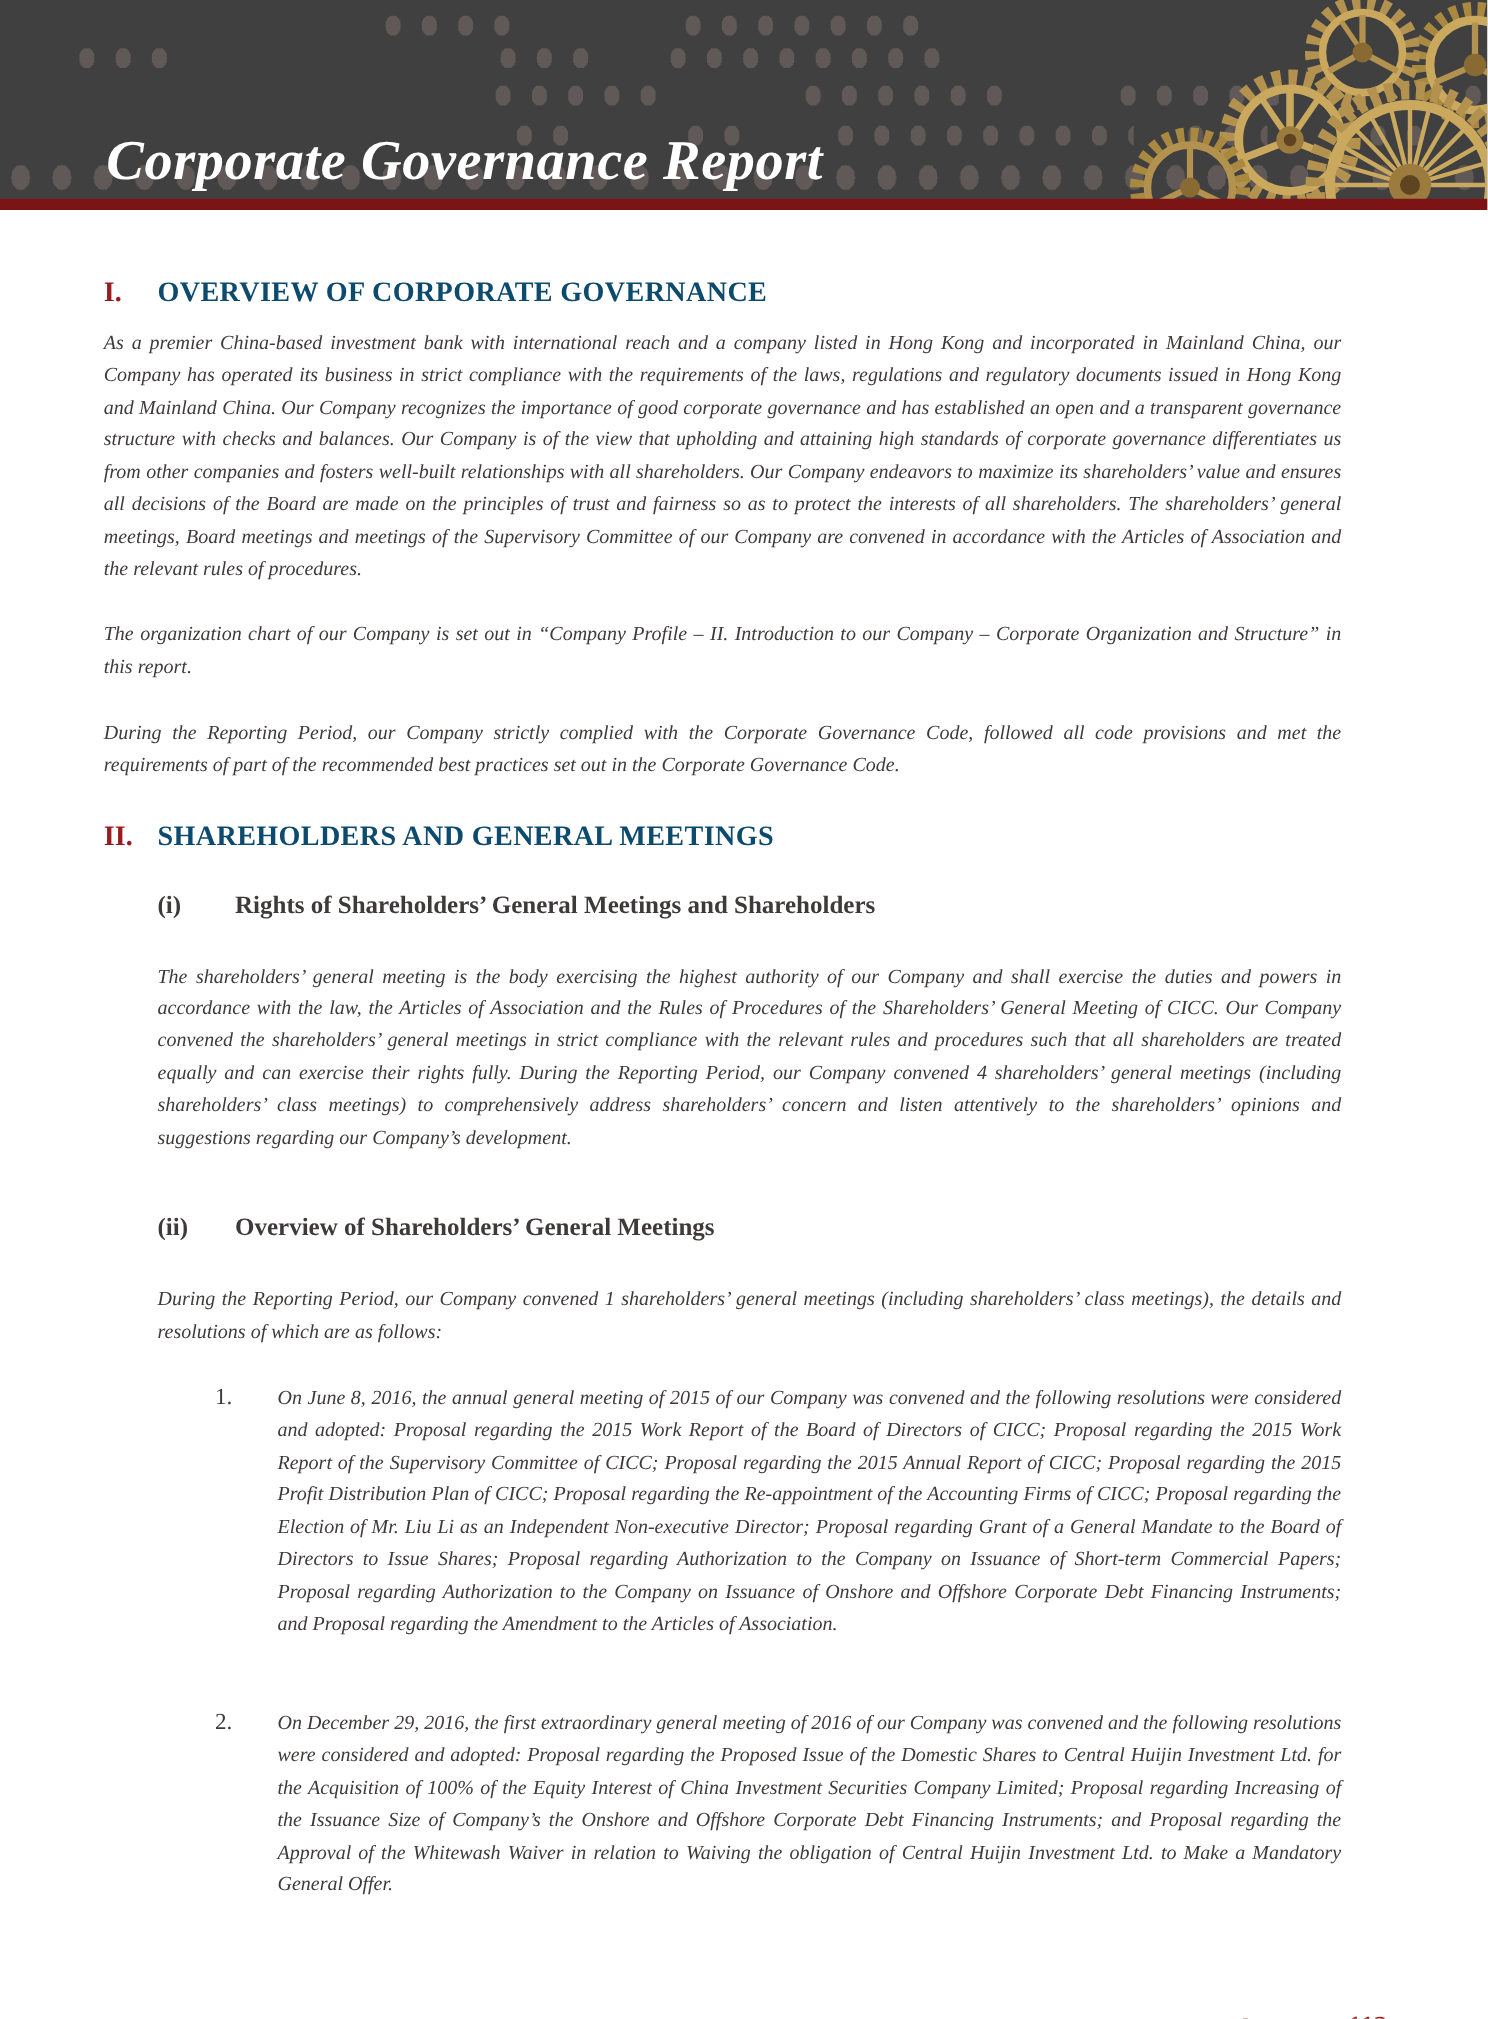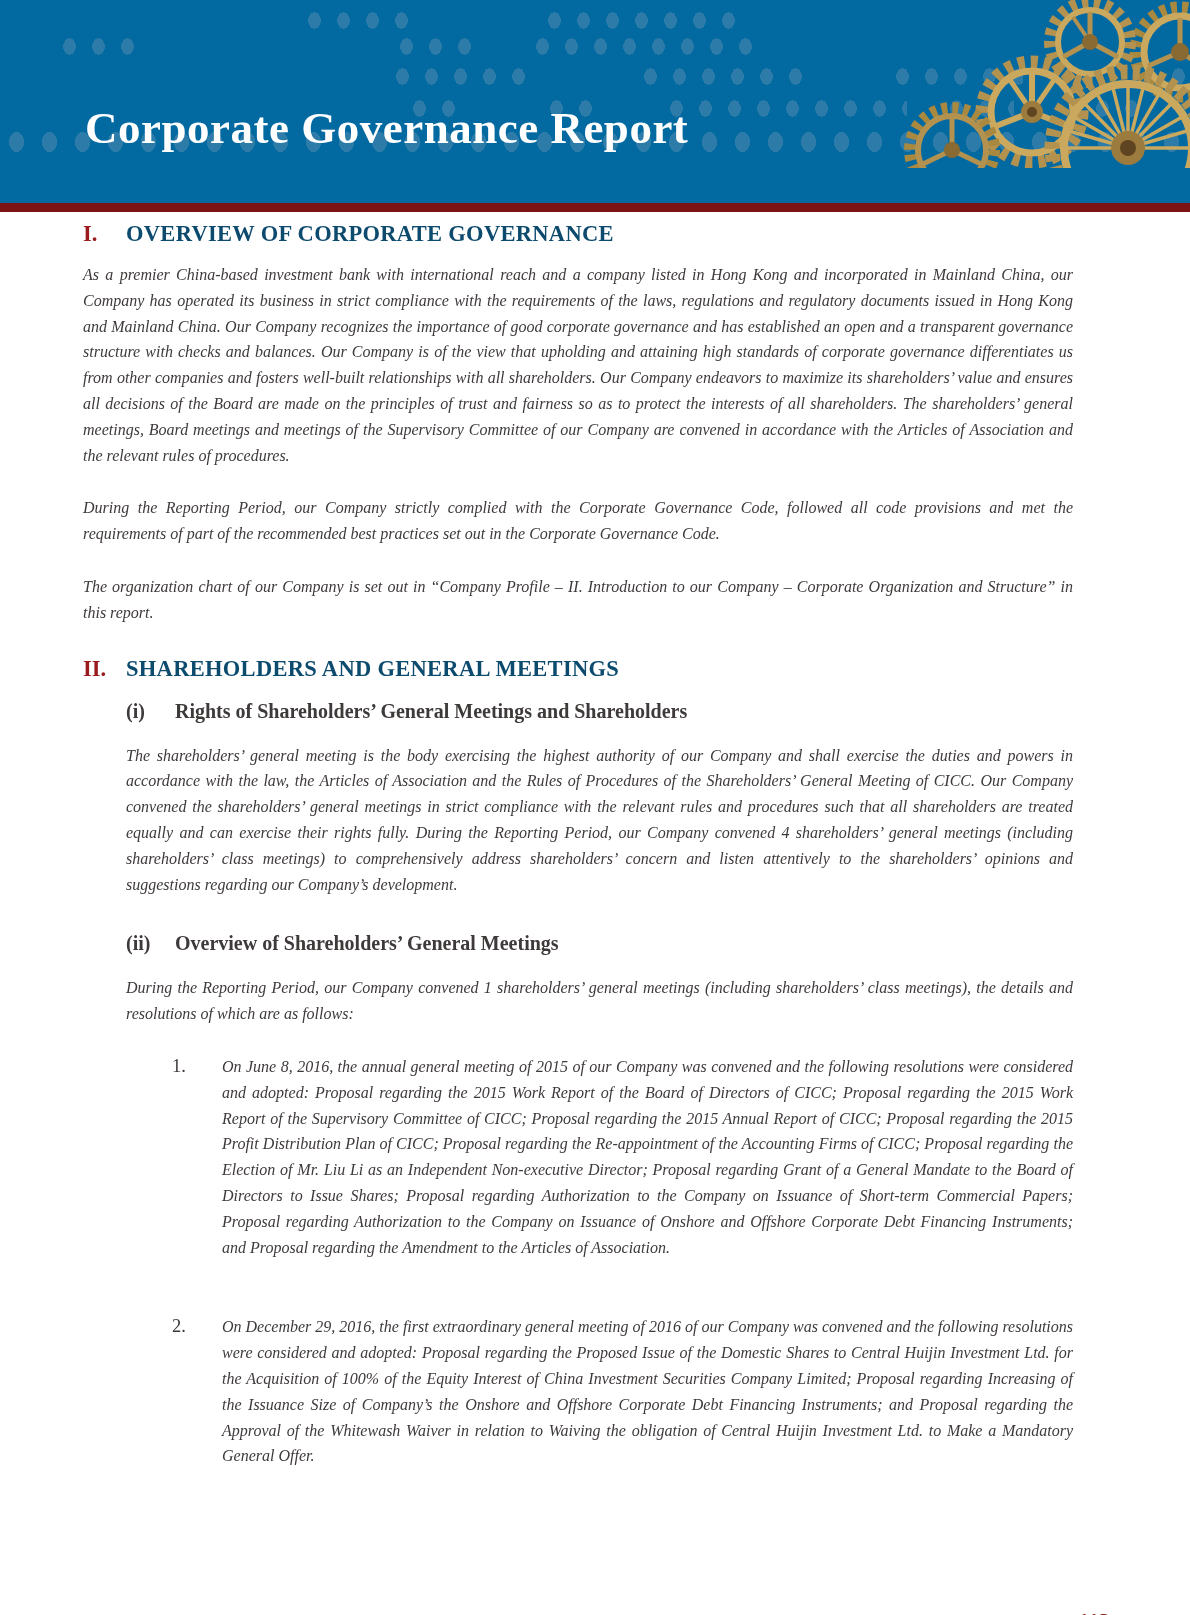--- a/index.html
+++ b/index.html
@@ -5,22 +5,22 @@
   html,body{margin:0;padding:0;}
   body{
     width:1190px;height:1615px;background:#ffffff;
     font-family:"Liberation Serif", serif;
     color:#3e3a39;
   }
   .page{position:relative;width:1190px;height:1615px;overflow:hidden;background:#fff;}
 
   
   .banner{
-    position:absolute;top:0;left:0;width:1190px;height:212px;
-    background:#0369a1;overflow:hidden;
+    position:absolute;top:0;left:0;width:1190px;height:168px;
+    background:#404040;overflow:hidden;font-style:italic;
   }
   .banner-strip{
     position:absolute;left:0;bottom:0;width:100%;height:9px;
     background:#7c1416;
   }
   .dots{
     position:absolute;
     background-image:radial-gradient(ellipse 10px 13px at 50% 50%, rgba(255,214,202,0.17) 62%, rgba(255,214,202,0) 63%);
     background-size:29px 33px;
     background-repeat:repeat;
@@ -64,21 +64,21 @@
   p.body{
     margin:0 0 27px 0;
     font-size:16px;line-height:25.8px;
     text-align:justify;
     font-style:italic;
   }
   .lvl1{margin-left:43px;}
   .subsec{margin-left:43px;}
   .sub-head{display:flex;align-items:baseline;margin:32px 0 17px 0;}
   .sub-num{flex:0 0 46px;font-weight:bold;font-size:20px;color:#3e3a39;}
-  .sub-title{margin:3px;font-weight:bold;font-size:20px;color:#3e3a39;}
+  .sub-title{margin:16px;font-weight:bold;font-size:20px;color:#3e3a39;}
   .lvl2{margin-left:46px;}
   .res-list{margin:0 0 0 46px;padding:0;list-style:none;}
   .res-item{display:flex;margin-top:27px;}
   .li-num{flex:0 0 50px;font-size:18.5px;line-height:25.8px;}
   .li-text{margin:0;flex:1;}
   .sec-gap{height:3px;}
 
   
   .footer{
     position:absolute;top:1608px;right:80px;
@@ -179,22 +179,22 @@
   </header>
 
   <main class="content">
 
     <section>
       <div class="sec-head">
         <span class="sec-num">I.</span>
         <h2 class="sec-title">OVERVIEW OF CORPORATE GOVERNANCE</h2>
       </div>
       <p class="body lvl1">As a premier China-based investment bank with international reach and a company listed in Hong Kong and incorporated in Mainland China, our Company has operated its business in strict compliance with the requirements of the laws, regulations and regulatory documents issued in Hong Kong and Mainland China. Our Company recognizes the importance of good corporate governance and has established an open and a transparent governance structure with checks and balances. Our Company is of the view that upholding and attaining high standards of corporate governance differentiates us from other companies and fosters well-built relationships with all shareholders. Our Company endeavors to maximize its shareholders’ value and ensures all decisions of the Board are made on the principles of trust and fairness so as to protect the interests of all shareholders. The shareholders’ general meetings, Board meetings and meetings of the Supervisory Committee of our Company are convened in accordance with the Articles of Association and the relevant rules of procedures.</p>
+      <p class="body lvl1">The organization chart of our Company is set out in “Company Profile – II. Introduction to our Company – Corporate Organization and Structure” in this report.</p>
       <p class="body lvl1">During the Reporting Period, our Company strictly complied with the Corporate Governance Code, followed all code provisions and met the requirements of part of the recommended best practices set out in the Corporate Governance Code.</p>
-      <p class="body lvl1">The organization chart of our Company is set out in “Company Profile – II. Introduction to our Company – Corporate Organization and Structure” in this report.</p>
     </section>
 
     <div class="sec-gap"></div>
 
     <section>
       <div class="sec-head">
         <span class="sec-num">II.</span>
         <h2 class="sec-title">SHAREHOLDERS AND GENERAL MEETINGS</h2>
       </div>
 

